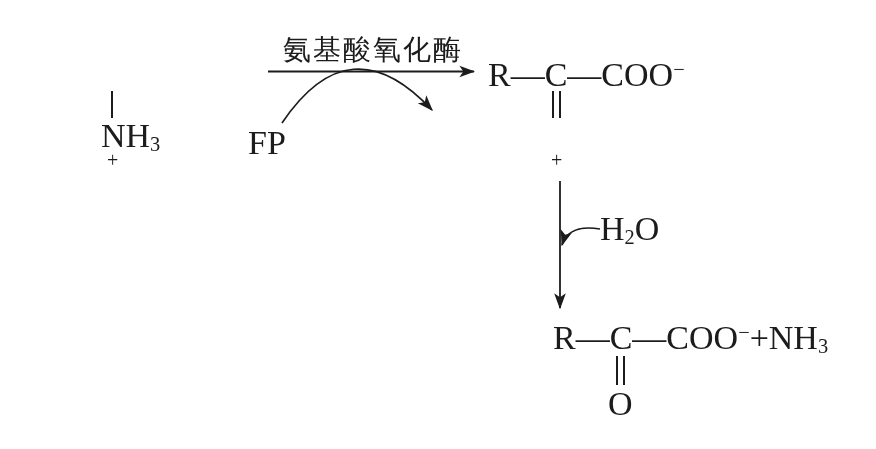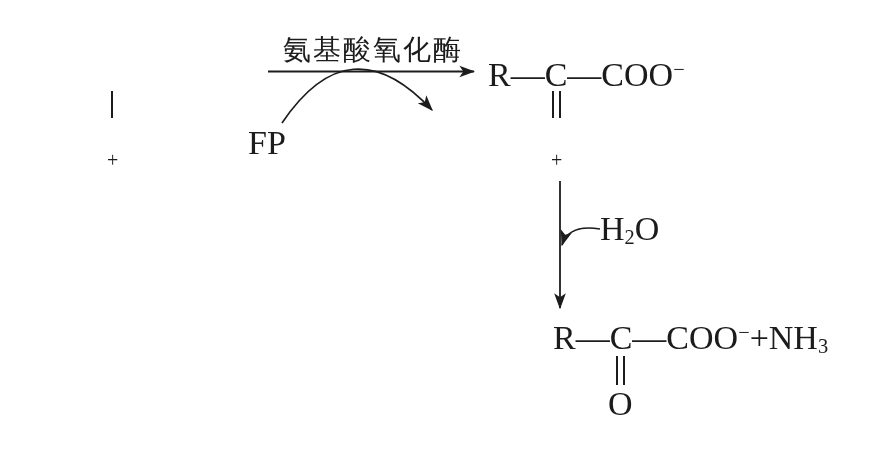--- a/index.html
+++ b/index.html
@@ -70,20 +70,21 @@
     <path class="stroke" d="M 282 123 Q 350 22 432 110" stroke-width="1.7" marker-end="url(#ah)"></path>
 
     <line class="stroke" x1="560" y1="181" x2="560" y2="308" stroke-width="1.8" marker-end="url(#ah)"></line>
 
     <path class="stroke" d="M 600 229 C 581 226 567 229 562 245" stroke-width="1.6" marker-end="url(#ah)"></path>
   </svg>
 
   <div class="t cjk" style="left:283px;top:36px">氨基酸氧化酶</div>
 
   <div class="vbond" style="left:111px;top:91px;height:27px"></div>
+  <div class="t" style="left:101px;top:119px"><span>NH</span><sub>3</sub></div>
   <div class="t charge-plus" style="left:107px;top:150px">+</div>
 
   <div class="t" style="left:248px;top:126px">FP</div>
 
   <div class="t" style="left:488px;top:58px"><span>R—C—COO</span><sup>−</sup></div>
   <div class="vbond" style="left:552px;top:91px;height:27px"></div>
   <div class="vbond" style="left:559px;top:91px;height:27px"></div>
   <div class="t charge-plus" style="left:551px;top:150px">+</div>
 
   <div class="t" style="left:600px;top:212px"><span>H</span><sub>2</sub><span>O</span></div>

